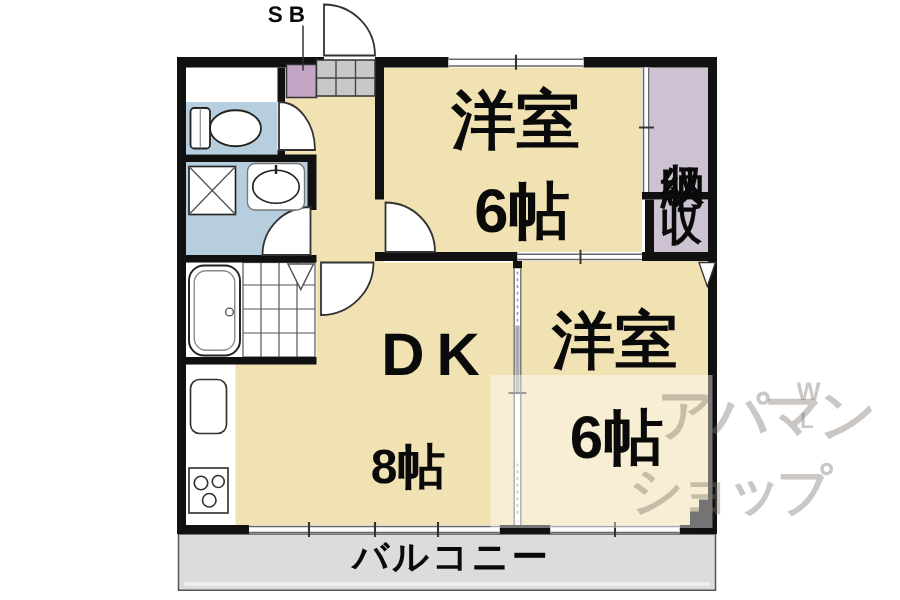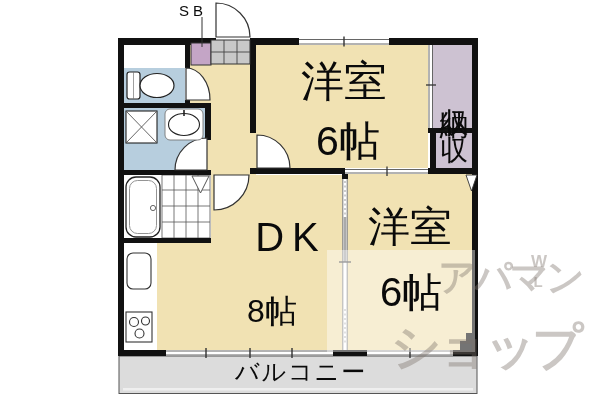--- a/index.html
+++ b/index.html
@@ -2,21 +2,21 @@
 <html><head>
 <meta charset="utf-8">
 <style>
   html,body{margin:0;padding:0;background:#fff;}
   .stage{
     position:relative;width:600px;height:400px;background:#ffffff;overflow:hidden;
     font-family:"Liberation Sans","DejaVu Sans",sans-serif;
   }
   .stage svg{position:absolute;left:0;top:0;z-index:1;}
   .lbl{
-    position:absolute;z-index:4;color:#0a0a0a;font-weight:normal;white-space:nowrap;
+    position:absolute;z-index:4;color:#0a0a0a;font-weight:bold;white-space:nowrap;
     transform:translate(-50%,-50%);line-height:1;
   }
   .lbl.vert{writing-mode:vertical-rl;text-orientation:upright;}
   .wm-box{position:absolute;z-index:2;background:rgba(255,255,255,0.42);}
   .wm{
     position:absolute;z-index:3;font-weight:bold;white-space:nowrap;line-height:1;
     color:rgba(125,115,108,0.40);transform:translate(-50%,-50%);
   }
 </style>
 </head>
@@ -156,21 +156,21 @@
         <circle cx="145.5" cy="321" r="4"></circle>
         <circle cx="139.5" cy="333.5" r="4.5"></circle>
       </g>
     </g>
   </svg>
 
   <div class="wm-box" style="left:327px;top:250px;width:148px;height:102px;"></div>
   <div class="wm" style="left:466px;top:277px;font-size:38px;letter-spacing:-3px;margin-left:44px;">アパマン</div>
   <div class="wm" style="left:539px;top:261px;font-size:17px;">W</div>
   <div class="wm" style="left:538px;top:281px;font-size:15px;">L</div>
-  <div class="wm" style="left:485px;top:327px;font-size:50px;letter-spacing:-4px;margin-top:20px;">ショップ</div>
+  <div class="wm" style="left:485px;top:327px;font-size:36px;letter-spacing:-4px;">ショップ</div>
 
   <div class="lbl" style="left:193px;top:10px;font-size:15px;letter-spacing:4px;">SB</div>
   <div class="lbl" style="left:344px;top:81px;font-size:43px;">洋室</div>
   <div class="lbl" style="left:348px;top:141px;font-size:41px;">6帖</div>
   <div class="lbl vert" style="left:454px;top:88px;font-size:29px;letter-spacing:3px;">収納</div>
   <div class="lbl" style="left:454px;top:151px;font-size:28px;">収</div>
   <div class="lbl" style="left:291px;top:237px;font-size:40px;letter-spacing:8px;">DK</div>
   <div class="lbl" style="left:272px;top:311px;font-size:32px;">8帖</div>
   <div class="lbl" style="left:410px;top:227px;font-size:42px;">洋室</div>
   <div class="lbl" style="left:411px;top:292px;font-size:40px;">6帖</div>

